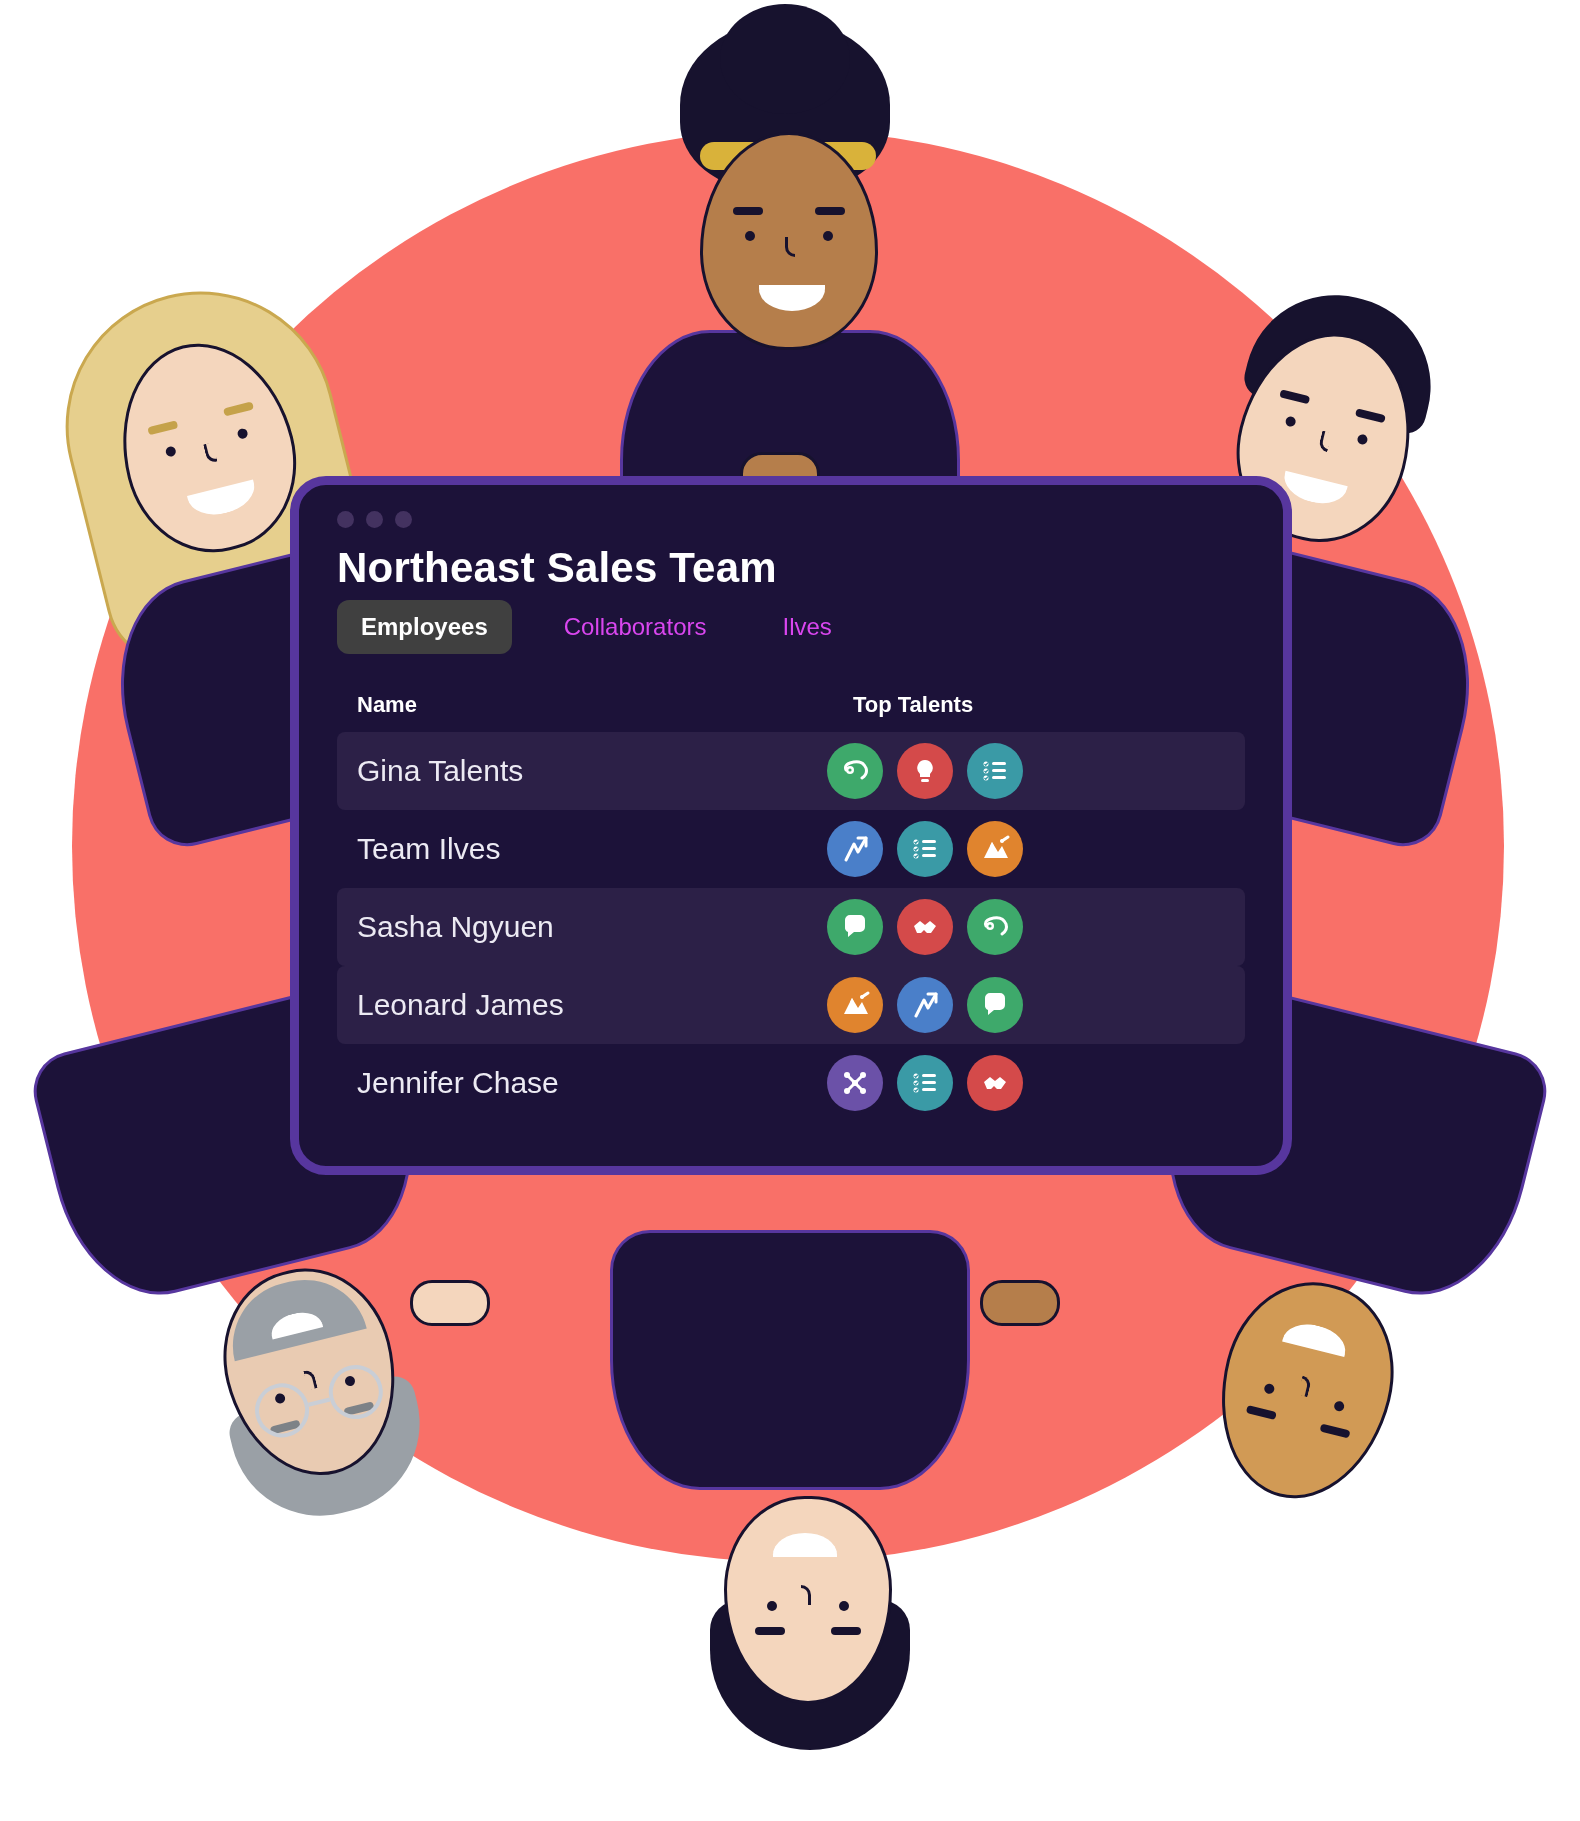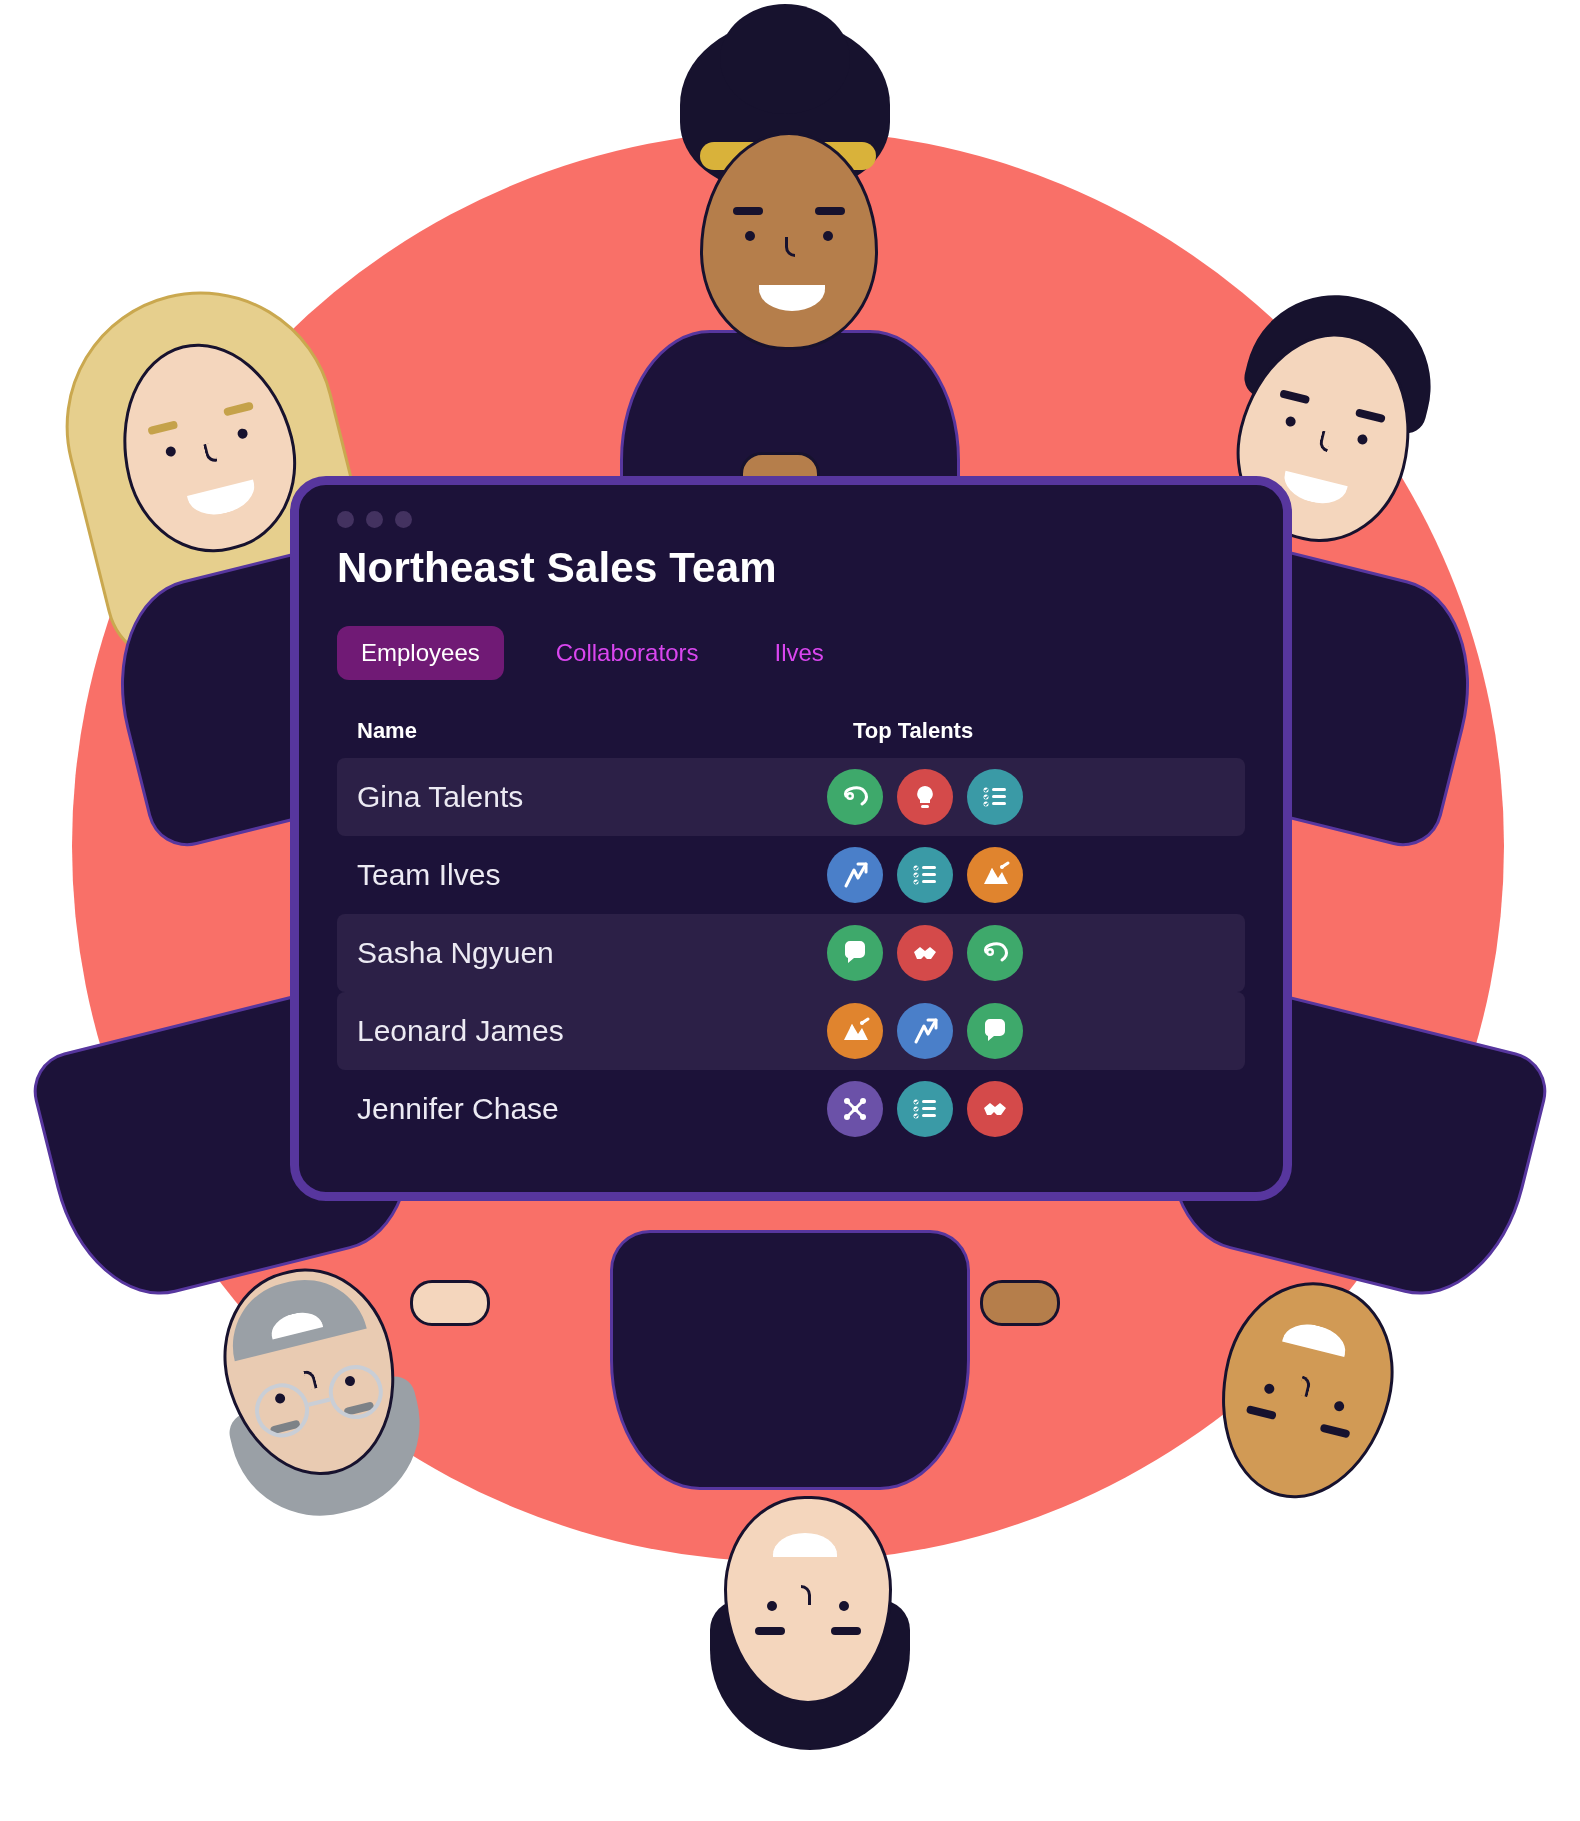--- a/index.html
+++ b/index.html
@@ -62,31 +62,31 @@
     width: 1002px;
     background: #1c1239;
     border: 9px solid #57369e;
     border-radius: 36px;
     padding: 26px 38px 44px 38px;
     color: #ffffff;
   }
   .dots { display:flex; gap:12px; margin-bottom:16px; }
   .dot { width: 17px; height:17px; border-radius:50%; background:#433260; }
 
-  .title { font-size: 42px; font-weight: 700; margin-bottom: 34px; letter-spacing: .2px; }
+  .title { font-size: 42px; font-weight: 700; margin-bottom: 8px; letter-spacing: .2px; }
 
   .tabs { display:flex; gap: 28px; align-items:center; margin-bottom: 38px; }
   .tab {
     padding: 13px 24px;
     border-radius: 12px;
     font-size: 24px;
     color: #d946ef;
     cursor: pointer;
   }
-  .tab.active { background: #701a75; color:#fff; font-weight:400; }
+  .tab.active { background: #404040; color:#fff; font-weight:700; }
 
   .table-header {
     display:grid;
     grid-template-columns: 470px 1fr;
     padding: 0 20px 14px 20px;
     font-size: 22px;
     font-weight: 700;
     color: #ffffff;
     gap: 26px;
   }

